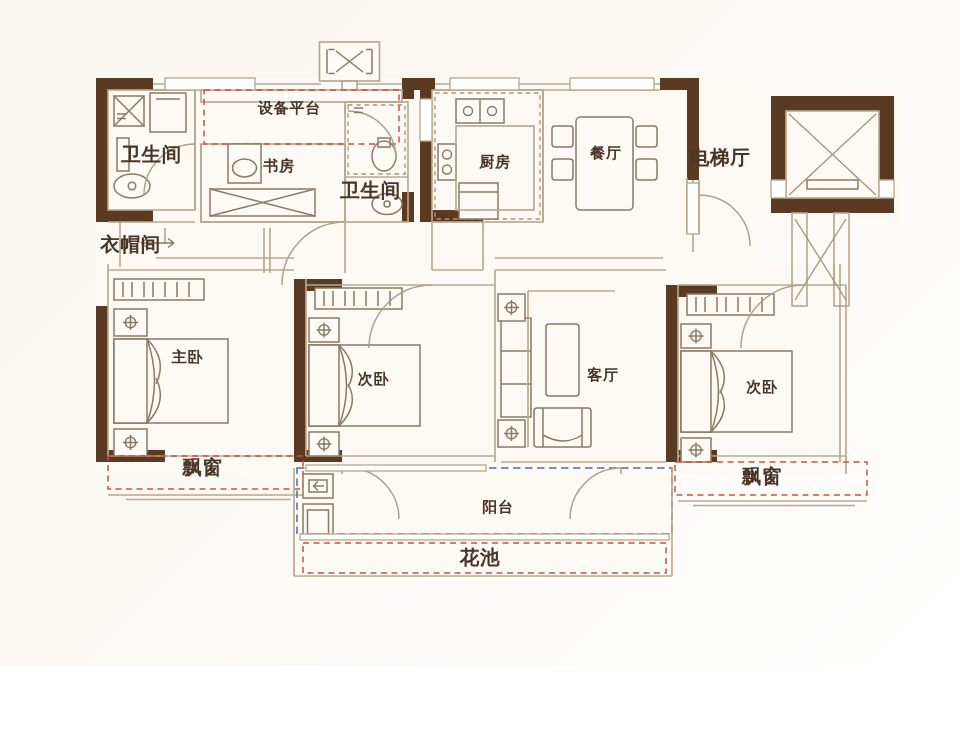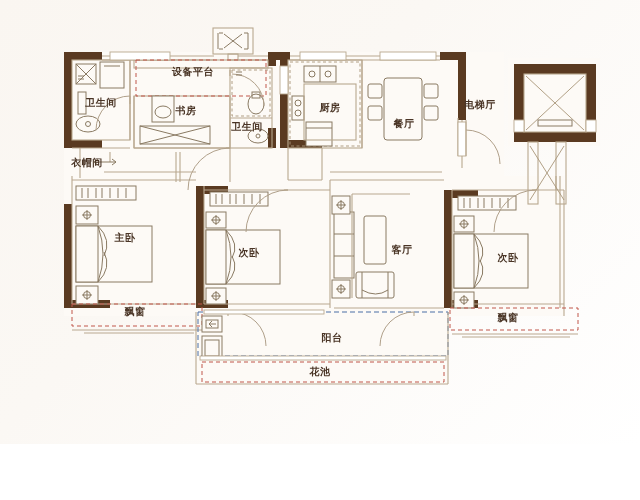--- a/index.html
+++ b/index.html
@@ -29,21 +29,21 @@
   .rlabel {
     position: absolute;
     font-family: "DejaVu Sans", "Liberation Sans", sans-serif;
     font-weight: 700;
     color: #4a3526;
     white-space: nowrap;
     transform: translate(-50%,-50%);
     letter-spacing: 0.5px;
     pointer-events: none;
   }
-  .rlabel.sz9  { font-size: 10px; }
+  .rlabel.sz9  { font-size: 13px; }
   .rlabel.sz10 { font-size: 10px; }
 
   
   #footer {
     position: absolute;
     left: 0; top: 400px;
     width: 640px; height: 100px;
   }
 </style>
 </head>
@@ -396,21 +396,21 @@
     </g>
   </svg>
   </div>
 
   <div id="labels">
     <div class="rlabel sz10" style="left:193px;top:72px">设备平台</div>
     <div class="rlabel sz9" style="left:101px;top:103px">卫生间</div>
     <div class="rlabel sz10" style="left:186px;top:111px">书房</div>
     <div class="rlabel sz9" style="left:247px;top:127px">卫生间</div>
     <div class="rlabel sz10" style="left:330px;top:108px">厨房</div>
-    <div class="rlabel sz10" style="left:404px;top:124px">餐厅</div>
+    <div class="rlabel sz10" style="left:404px;top:102px">餐厅</div>
     <div class="rlabel sz9" style="left:480px;top:105px">电梯厅</div>
     <div class="rlabel sz9" style="left:87px;top:163px">衣帽间</div>
     <div class="rlabel sz10" style="left:125px;top:238px">主卧</div>
     <div class="rlabel sz10" style="left:249px;top:253px">次卧</div>
     <div class="rlabel sz10" style="left:402px;top:250px">客厅</div>
     <div class="rlabel sz10" style="left:508px;top:258px">次卧</div>
     <div class="rlabel sz9" style="left:135px;top:312px">飘窗</div>
     <div class="rlabel sz9" style="left:508px;top:318px">飘窗</div>
     <div class="rlabel sz10" style="left:332px;top:338px">阳台</div>
     <div class="rlabel sz9" style="left:320px;top:372px">花池</div>

